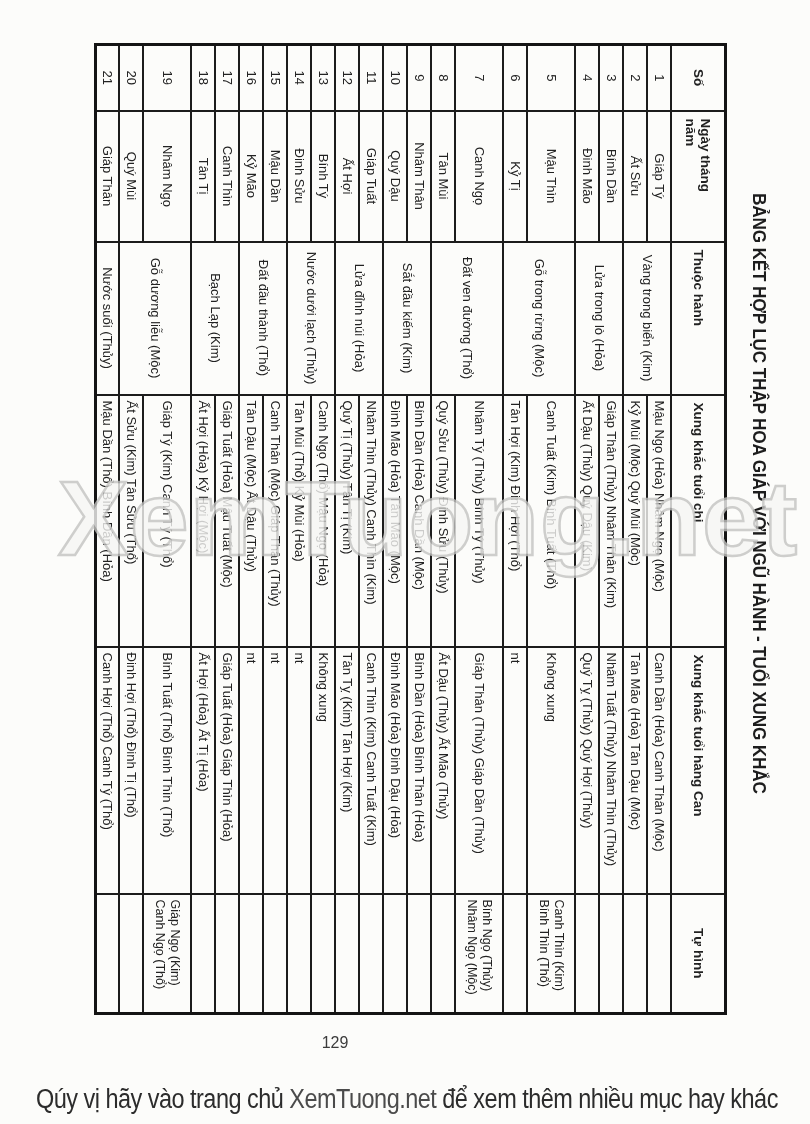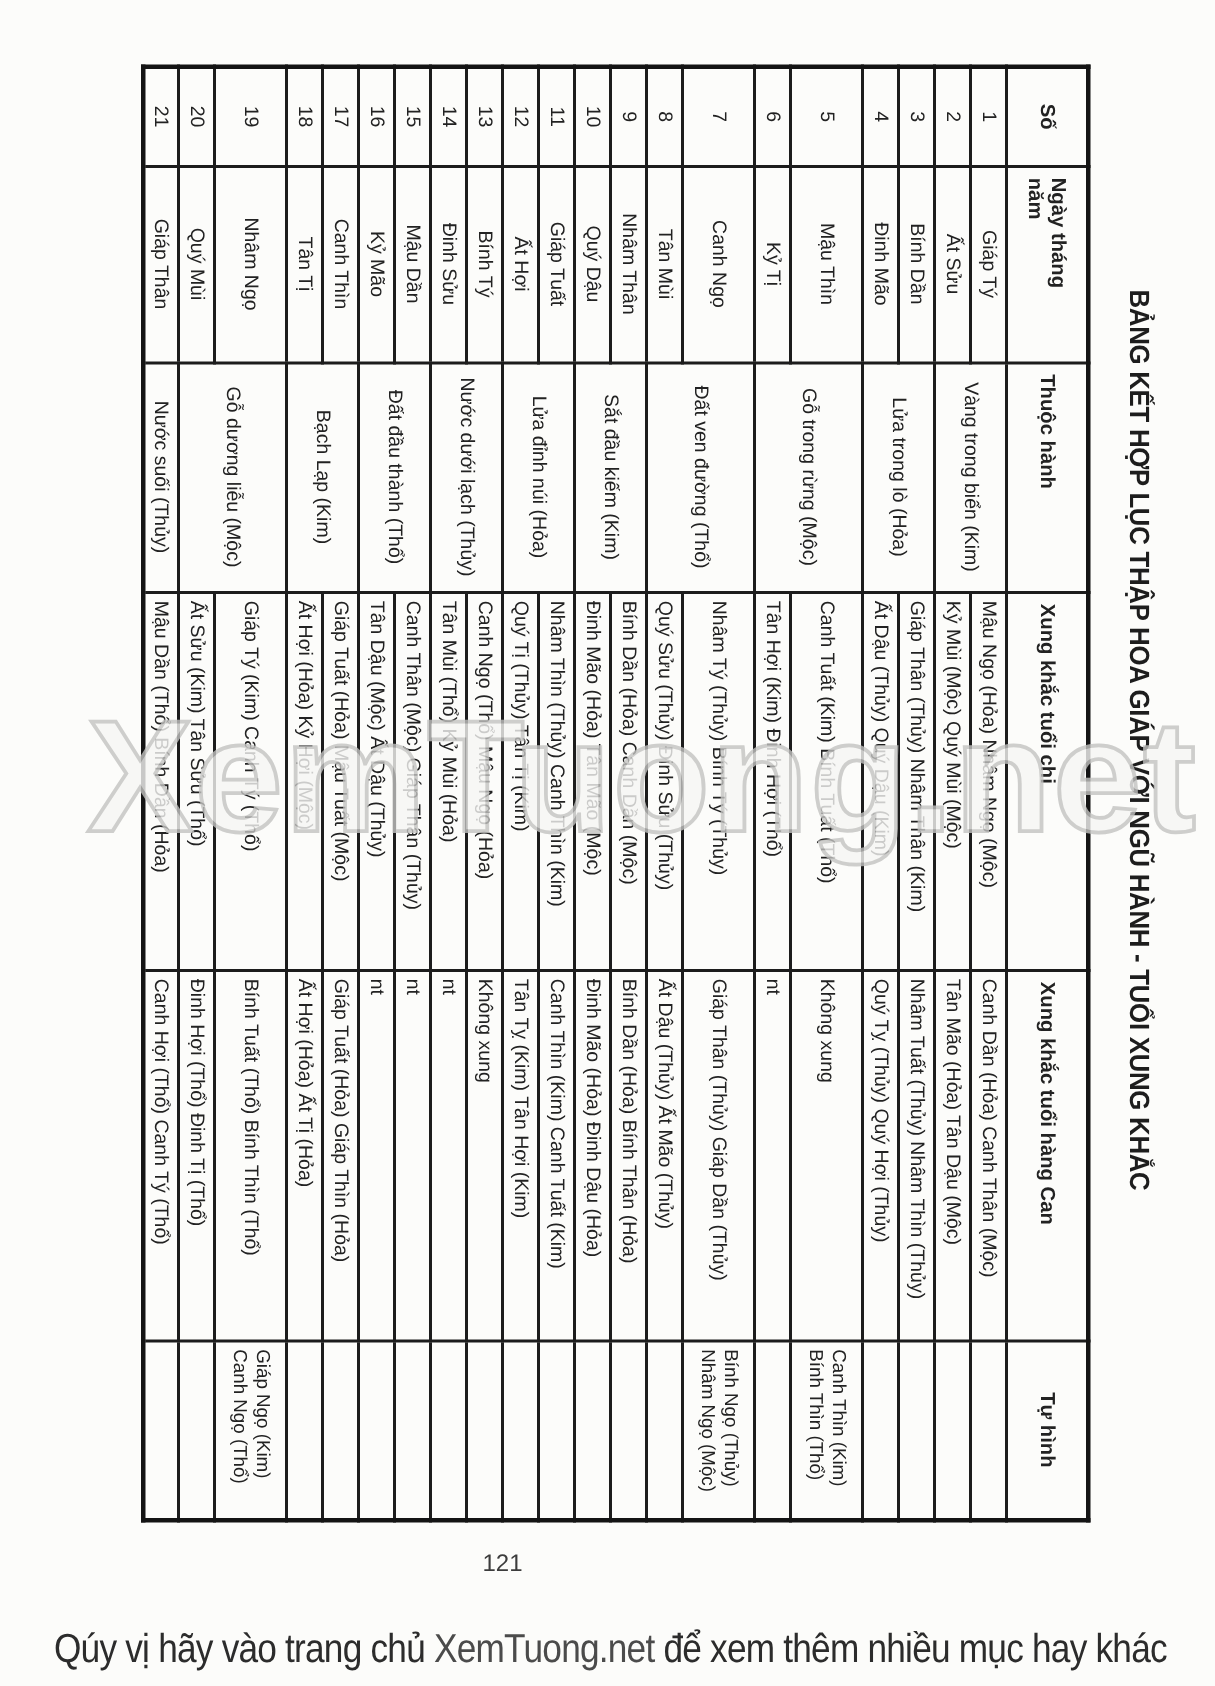--- a/index.html
+++ b/index.html
@@ -228,17 +228,17 @@
             <td class="c-chi">Mậu Dần (Thổ) Bính Dần (Hỏa)</td>
             <td class="c-can">Canh Hợi (Thổ) Canh Tý (Thổ)</td>
             <td class="c-tu"></td>
           </tr>
         </tbody>
     </table>
   </div>
 
   <div class="watermark">XemTuong.net</div>
 
-  <div class="pageno">121</div>
+  <div class="pageno">129</div>
 
   <div class="footer"><span>Qúy vị hãy vào trang chủ </span><span class="site">XemTuong.net</span><span> để xem thêm nhiều mục hay khác</span></div>
 
 </div>
 
 </body></html>

